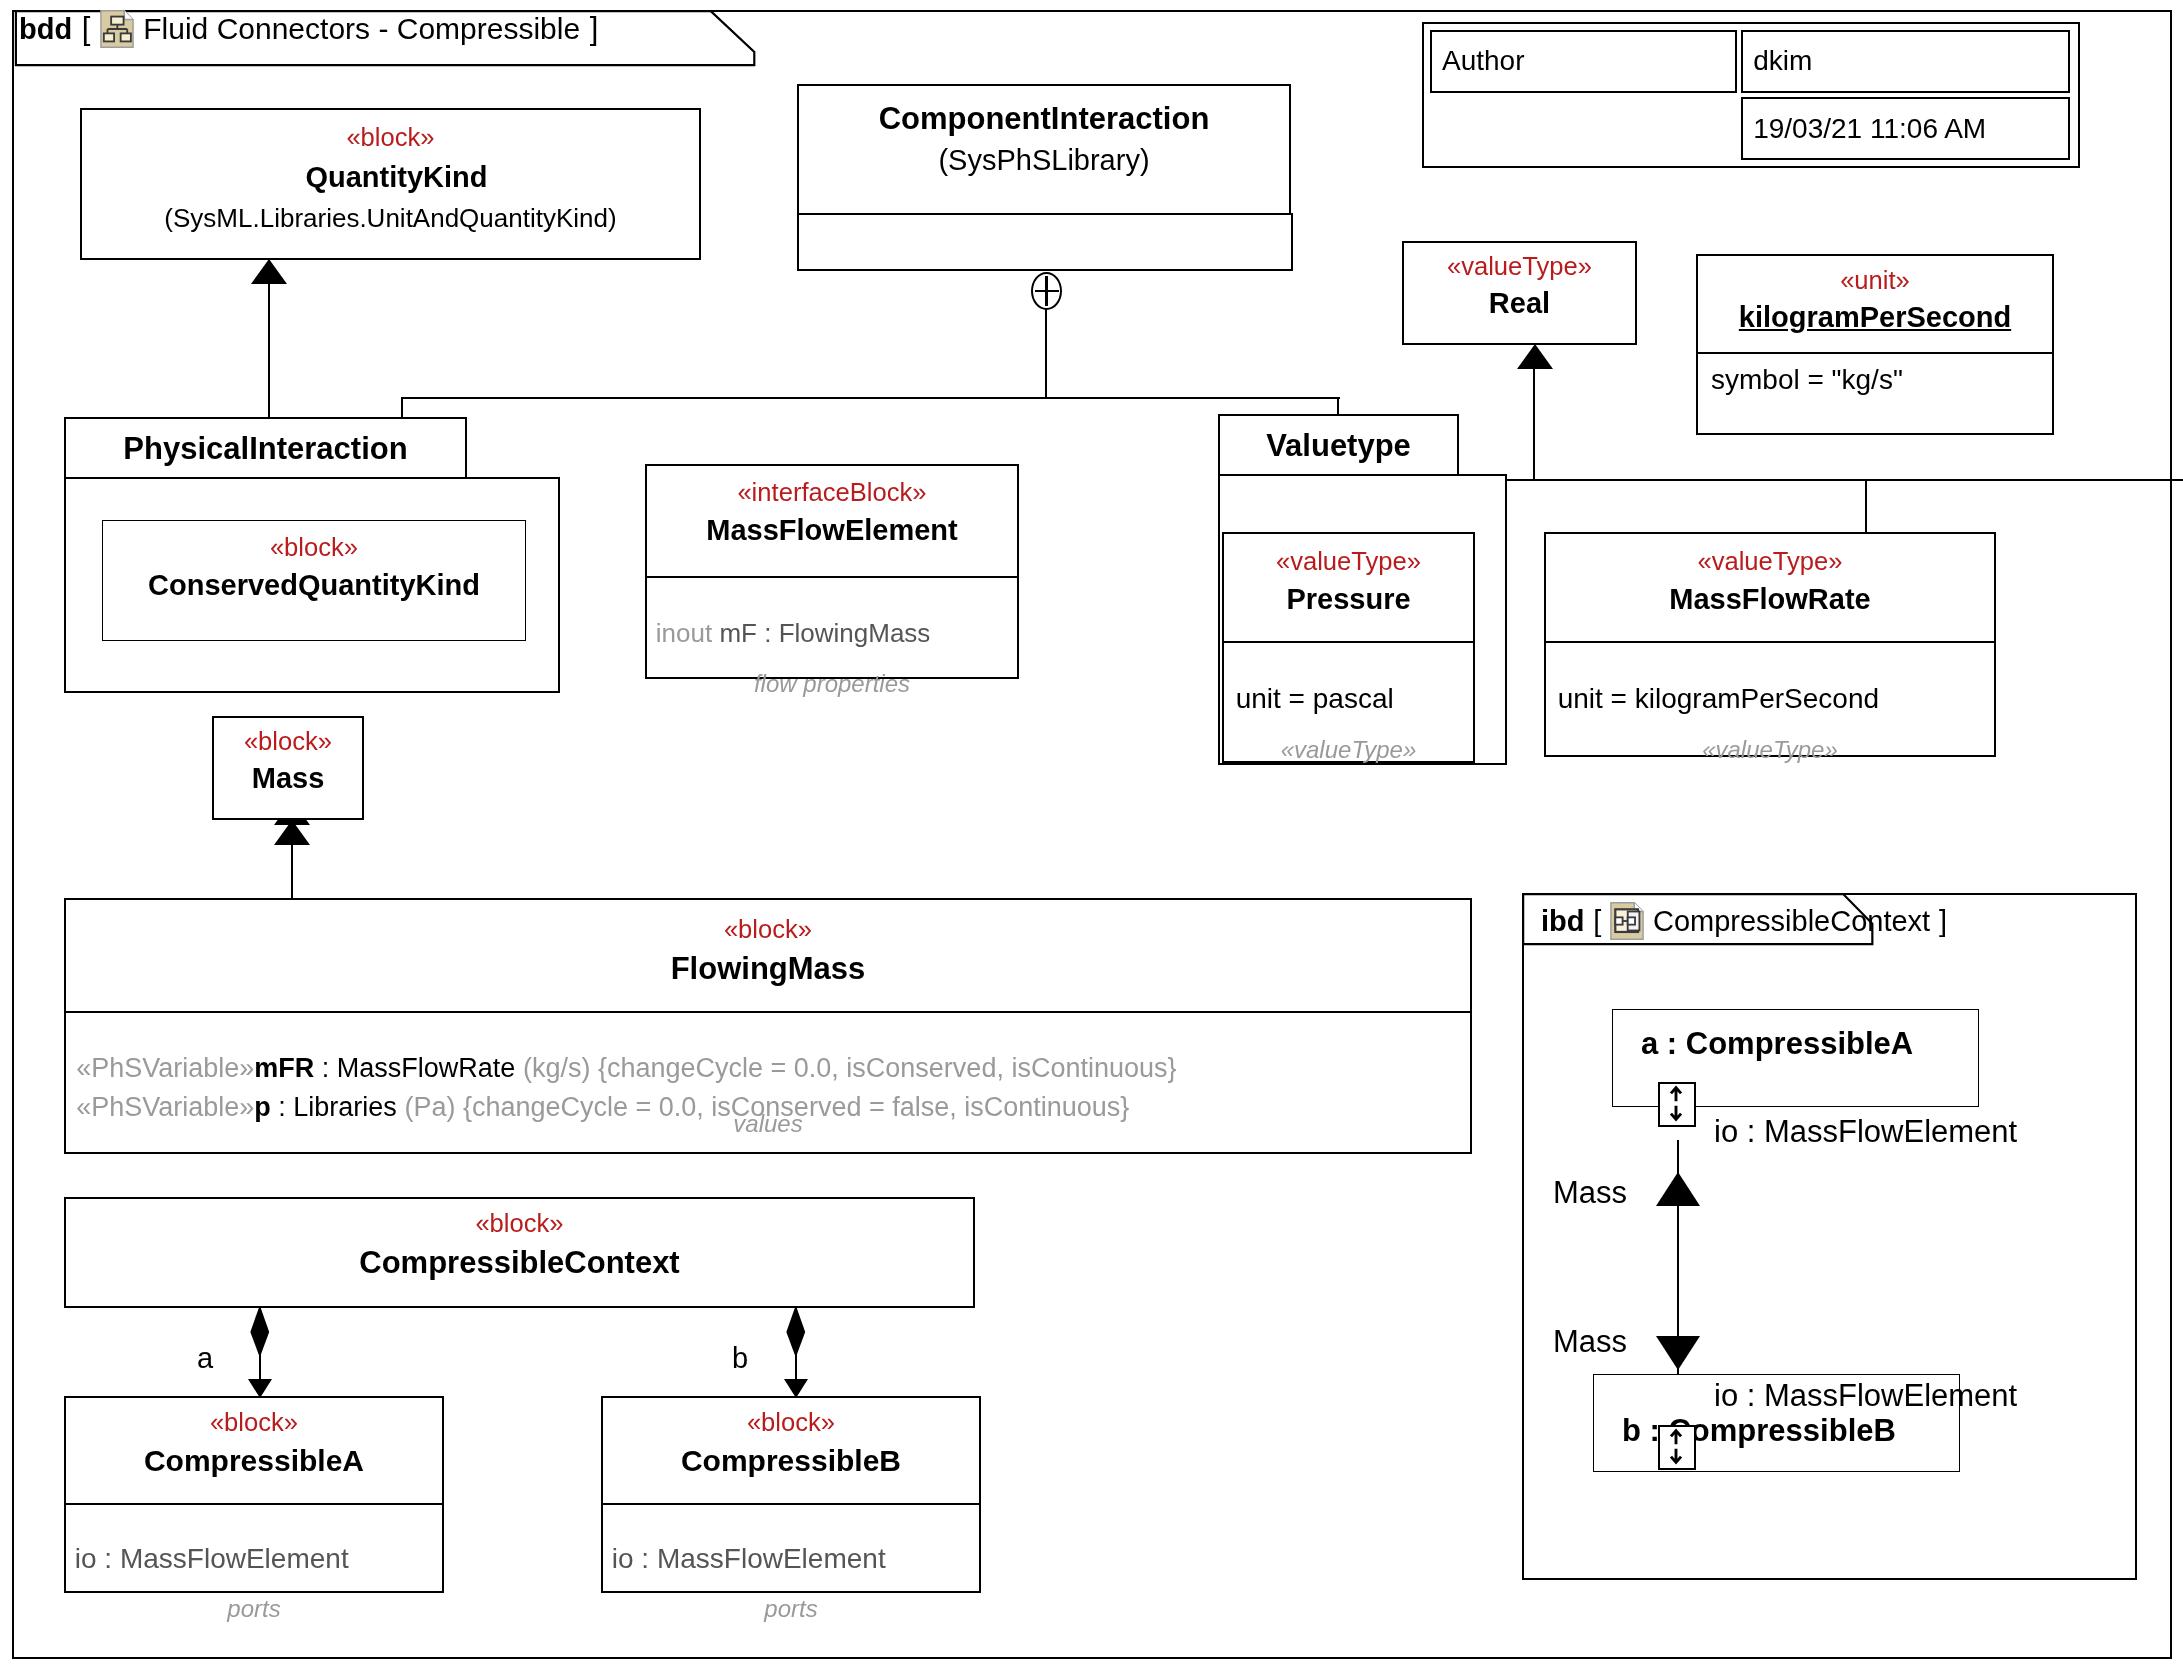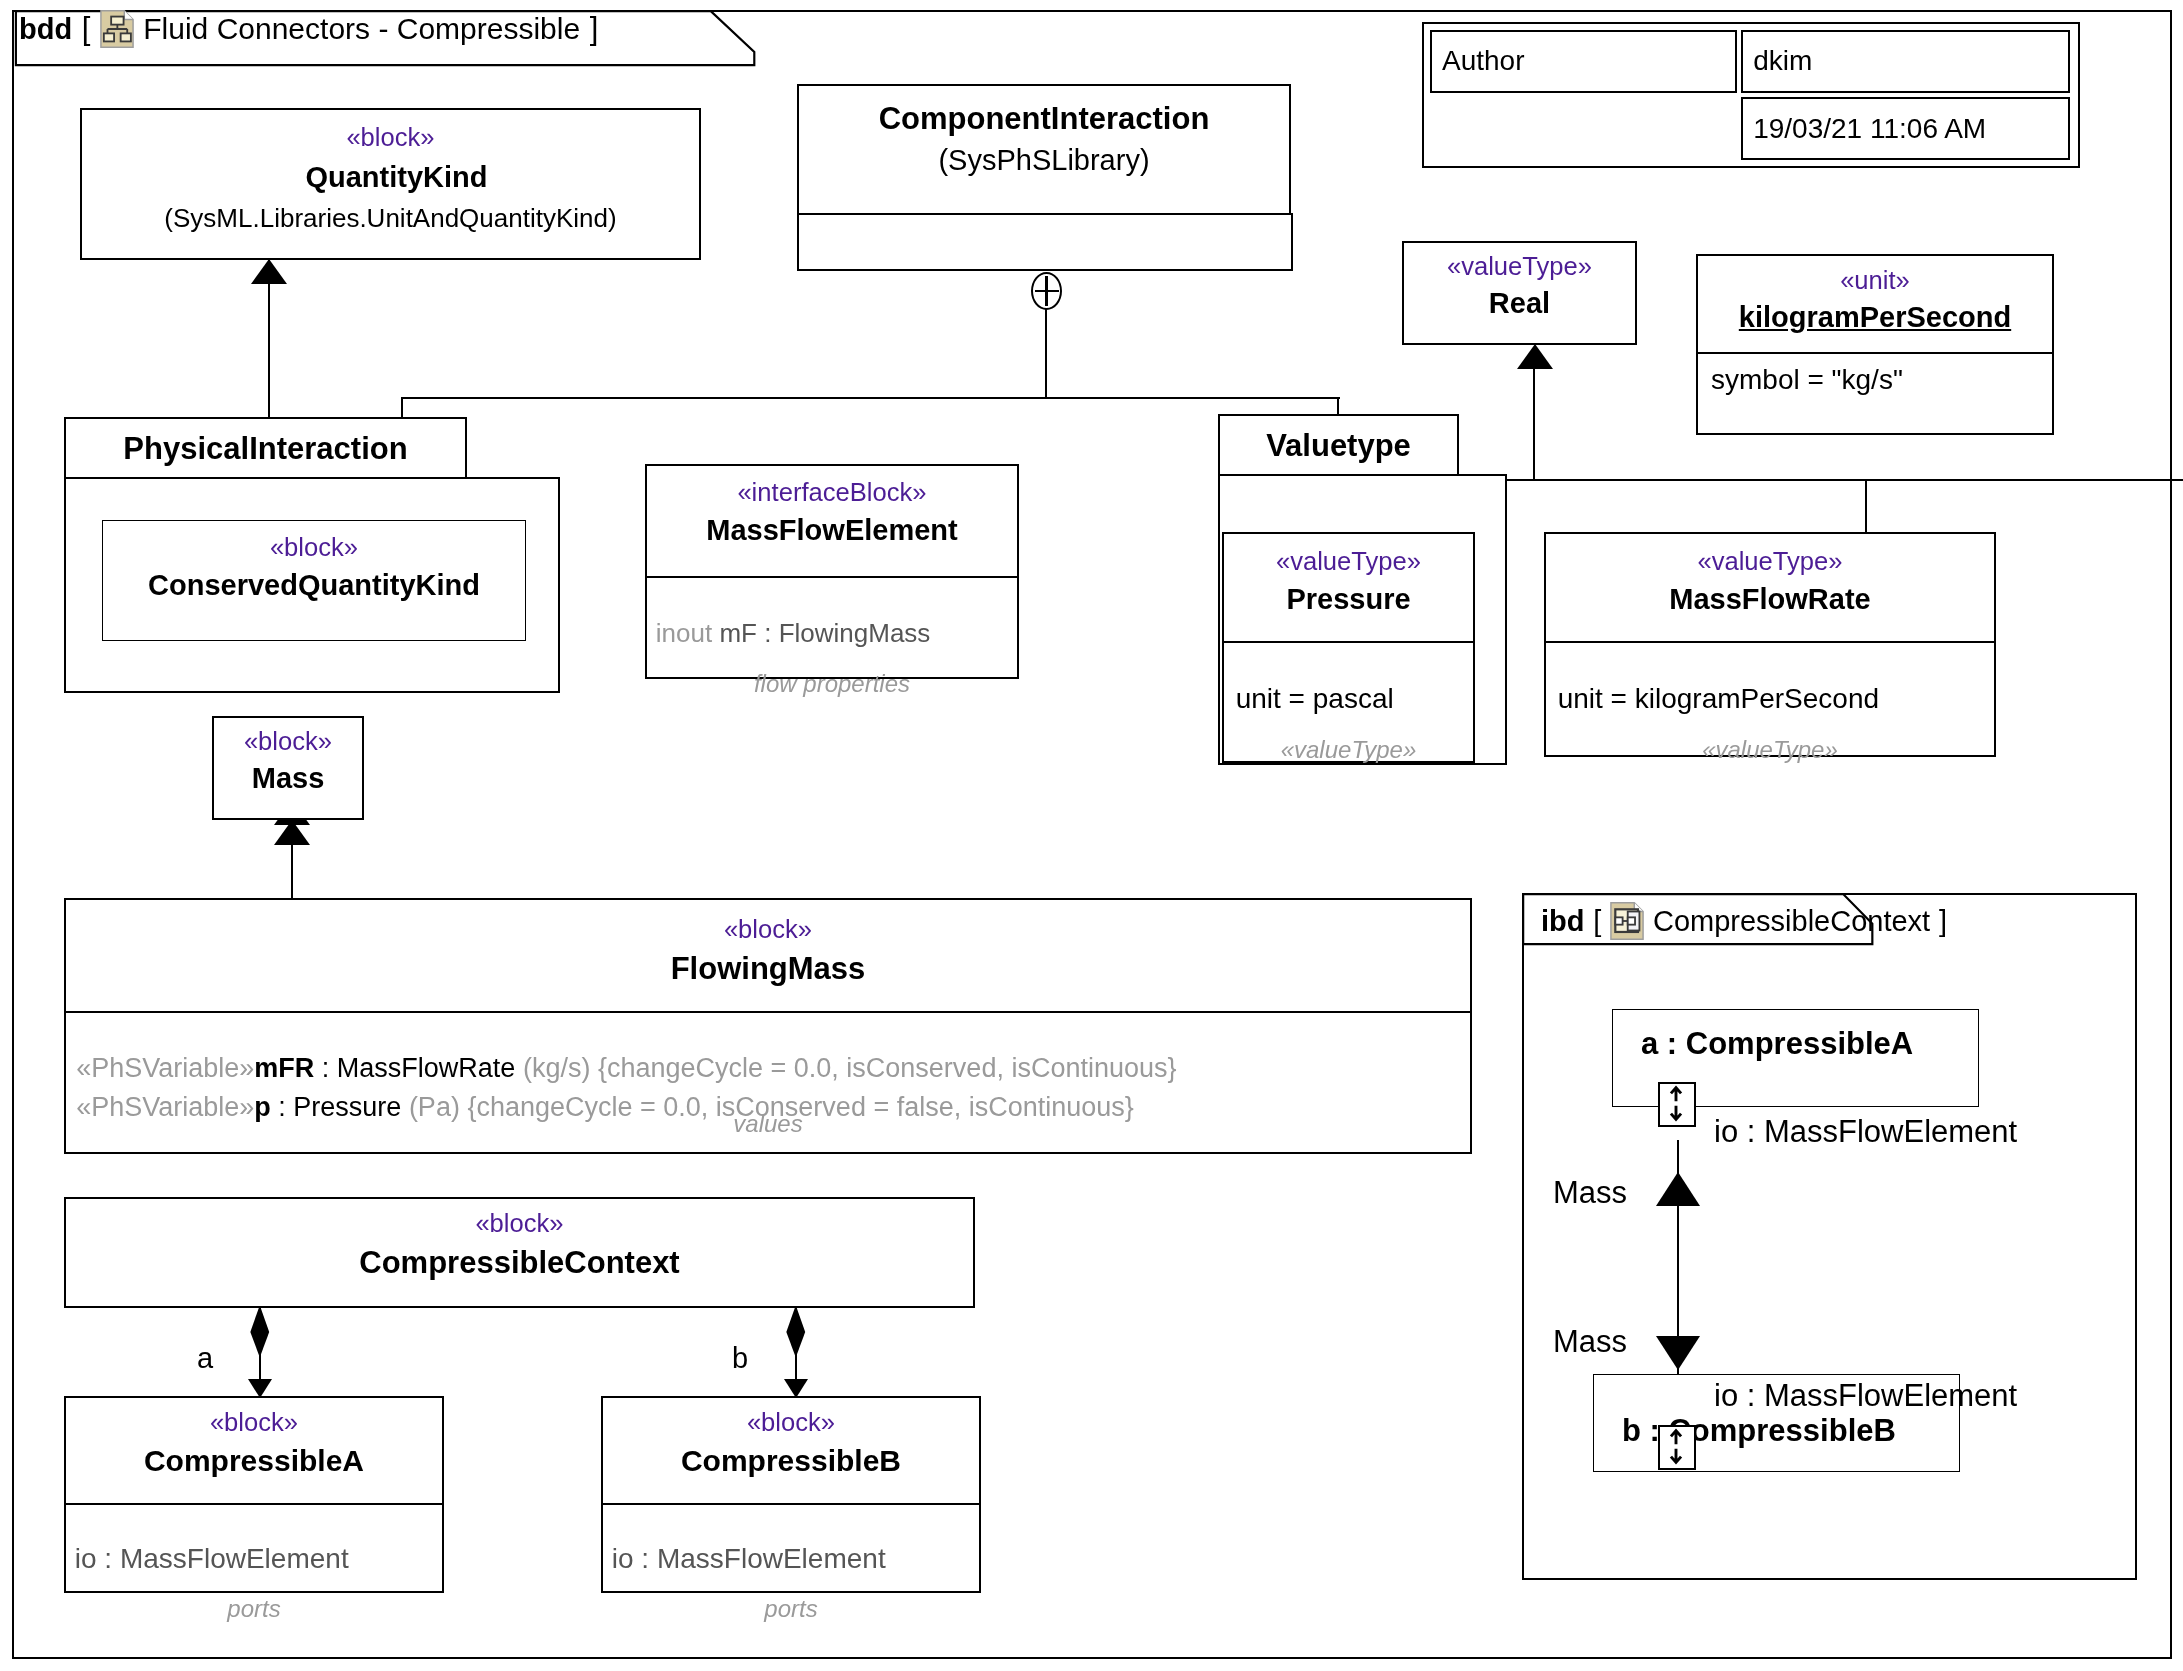--- a/index.html
+++ b/index.html
@@ -24,21 +24,21 @@
          border:2.2px solid #000;box-sizing:border-box;background:#fff;}
   #frameTabLabel{position:absolute;left:19px;top:10.2px;display:flex;align-items:center;gap:9.5px;
                  font-size:30px;white-space:nowrap;}
   #frameTabLabel .kw{font-weight:bold;font-size:29px;}
   #frameTabLabel .brk{font-size:31px;}
 
   
   .dicon{width:34px;height:38px;position:relative;display:inline-block;vertical-align:middle;}
 
   
-  .stereo{font-size:25.6px;color:#4c1d95;}
+  .stereo{font-size:25.6px;color:#b91c1c;}
   .bname{font-size:27px;font-weight:bold;}
   .qual{font-size:26px;}
   .cmp{font-size:24px;}
   .csep{position:absolute;left:0;right:0;height:2.2px;background:#000;}
   .tri-up{border-left:16px solid transparent;border-right:16px solid transparent;
           border-bottom:22px solid #fff;}
   .tri-up-o{position:absolute;width:0;height:0;border-left:18px solid transparent;
           border-right:18px solid transparent;border-bottom:25px solid #000;}
   .oarrow{position:absolute;width:0;height:0;border-left:12.4px solid transparent;
           border-right:12.4px solid transparent;border-top:19px solid #000;}
@@ -214,21 +214,21 @@
     <div class="csep" style="top:111px;"></div>
     <div class="ctr grey ital cmp" style="margin-top:123px;">values</div>
 
     <div style="position:absolute;left:10.2px;top:153px;font-size:27px;white-space:nowrap;">
       <span class="grey">«PhSVariable»</span><span class="bold">mFR</span><span> : MassFlowRate</span>
       <span class="grey">(kg/s)</span>
       <span class="grey">{changeCycle = 0.0, isConserved, isContinuous}</span>
     </div>
 
     <div style="position:absolute;left:10.2px;top:192px;font-size:27px;white-space:nowrap;">
-      <span class="grey">«PhSVariable»</span><span class="bold">p</span><span> : Pressure</span>
+      <span class="grey">«PhSVariable»</span><span class="bold">p</span><span> : Libraries</span>
       <span class="grey">(Pa)</span>
       <span class="grey">{changeCycle = 0.0, isConserved = false, isContinuous}</span>
     </div>
   </div>
 
   <div class="box" style="left:64px;top:1197px;width:911px;height:111px;">
     <div class="ctr stereo" style="margin-top:10.2px;">«block»</div>
     <div class="ctr bname" style="margin-top:7.3px;font-size:31px;">CompressibleContext</div>
   </div>
 

